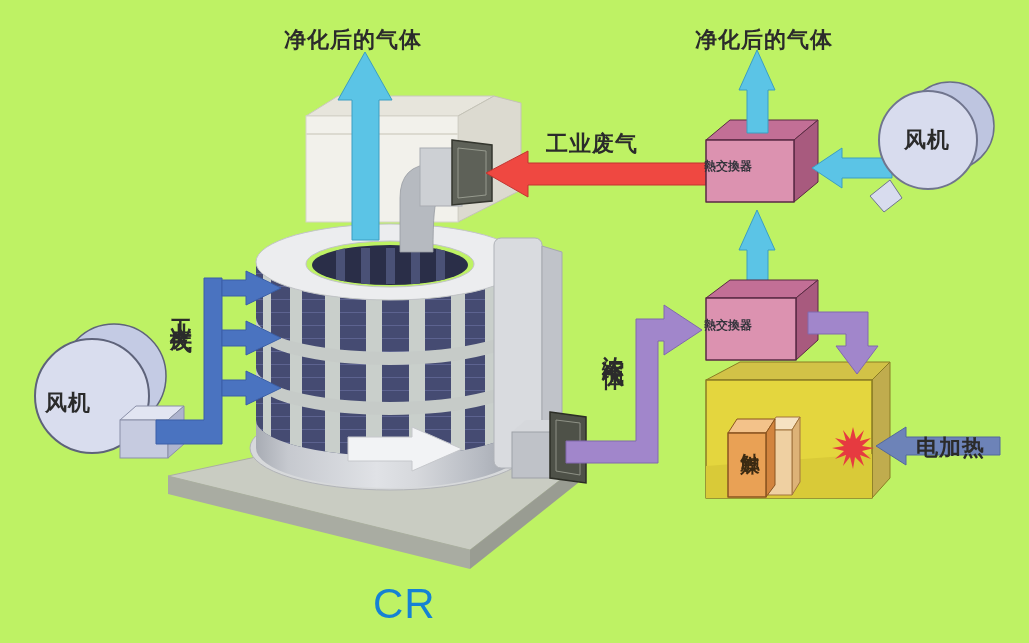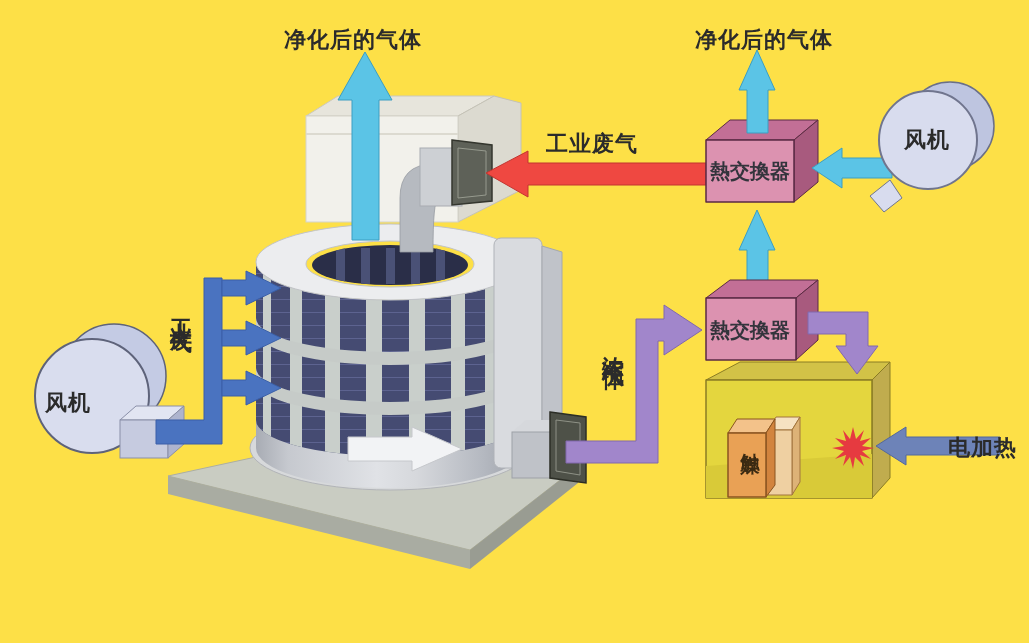--- a/index.html
+++ b/index.html
@@ -1,22 +1,22 @@
 <!DOCTYPE html>
 <html><head>
 <meta charset="utf-8">
 <style>
   html,body{margin:0;padding:0;background:#fff;}
-  .stage{position:relative;width:1029px;height:643px;background:#fde047;overflow:hidden;
+  .stage{position:relative;width:1029px;height:643px;background:#bef264;overflow:hidden;
          font-family:"Liberation Sans",sans-serif;}
   .stage svg{position:absolute;left:0;top:0;}
   .lbl{position:absolute;font-weight:bold;font-size:22px;color:#2b2b2b;
        letter-spacing:1px;white-space:nowrap;font-family:"Liberation Sans",sans-serif;}
   .vlbl{writing-mode:vertical-rl;text-orientation:upright;letter-spacing:4px;}
-  .boxlbl{font-size:20px;color:#33343c;letter-spacing:0;width:92px;text-align:center;}
+  .boxlbl{font-size:12px;color:#33343c;letter-spacing:0;width:92px;text-align:left;}
   .catlbl{font-size:19px;color:#3b2a12;letter-spacing:3px;}
   .syslbl{font-size:42px;font-weight:normal;color:#1582D4;letter-spacing:1px;}
 </style>
 </head>
 <body>
 
 <div class="stage">
 
 <svg width="1029" height="643" viewBox="0 0 1029 643">
   <defs>
@@ -173,15 +173,16 @@
 <div class="lbl" style="left:284px;top:25px;">净化后的气体</div>
 <div class="lbl" style="left:695px;top:25px;">净化后的气体</div>
 <div class="lbl" style="left:546px;top:129px;">工业废气</div>
 <div class="lbl boxlbl" style="left:704px;top:158px;">熱交換器</div>
 <div class="lbl boxlbl" style="left:704px;top:317px;">熱交換器</div>
 <div class="lbl" style="left:904px;top:125px;">风机</div>
 <div class="lbl" style="left:45px;top:388px;">风机</div>
 <div class="lbl vlbl" style="left:166px;top:301px;">工业废气</div>
 <div class="lbl vlbl" style="left:598px;top:338px;">浓缩气体</div>
 <div class="lbl vlbl catlbl" style="left:737px;top:438px;">触媒</div>
-<div class="lbl" style="left:948px;top:433px;">电加热</div>
+<div class="lbl" style="left:916px;top:433px;">电加热</div>
+<div class="lbl syslbl" style="left:373px;top:580px;">CR</div>
 
 </div>
 
 </body></html>

